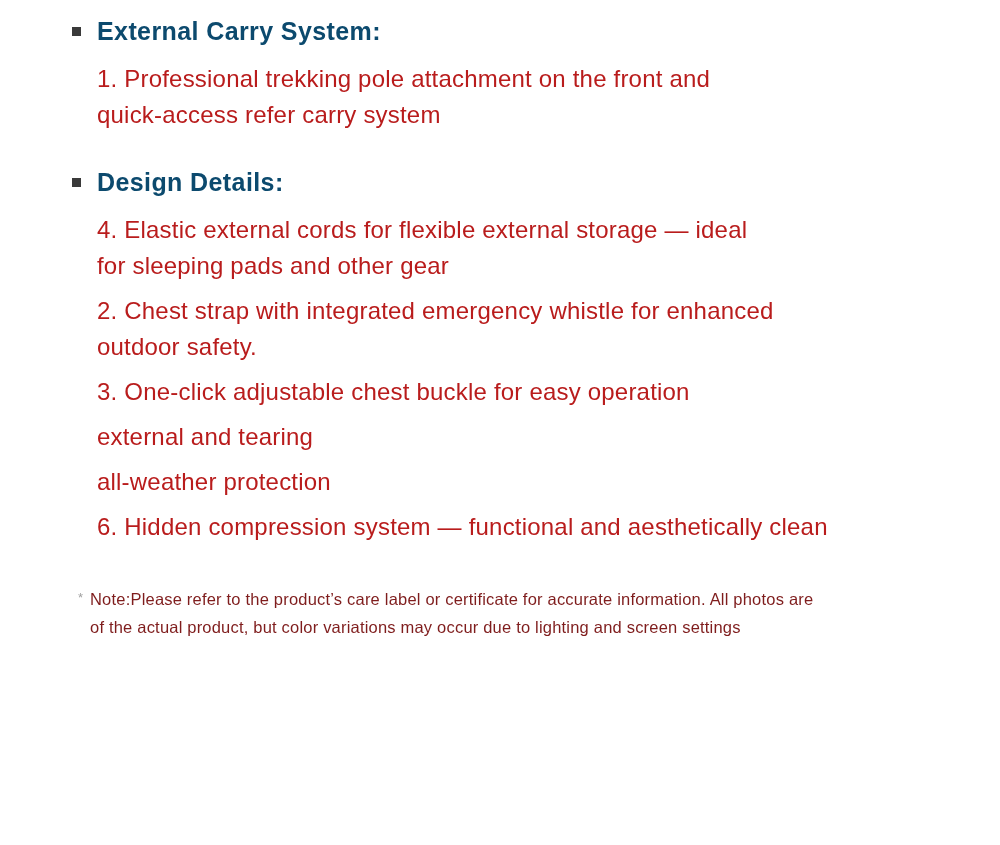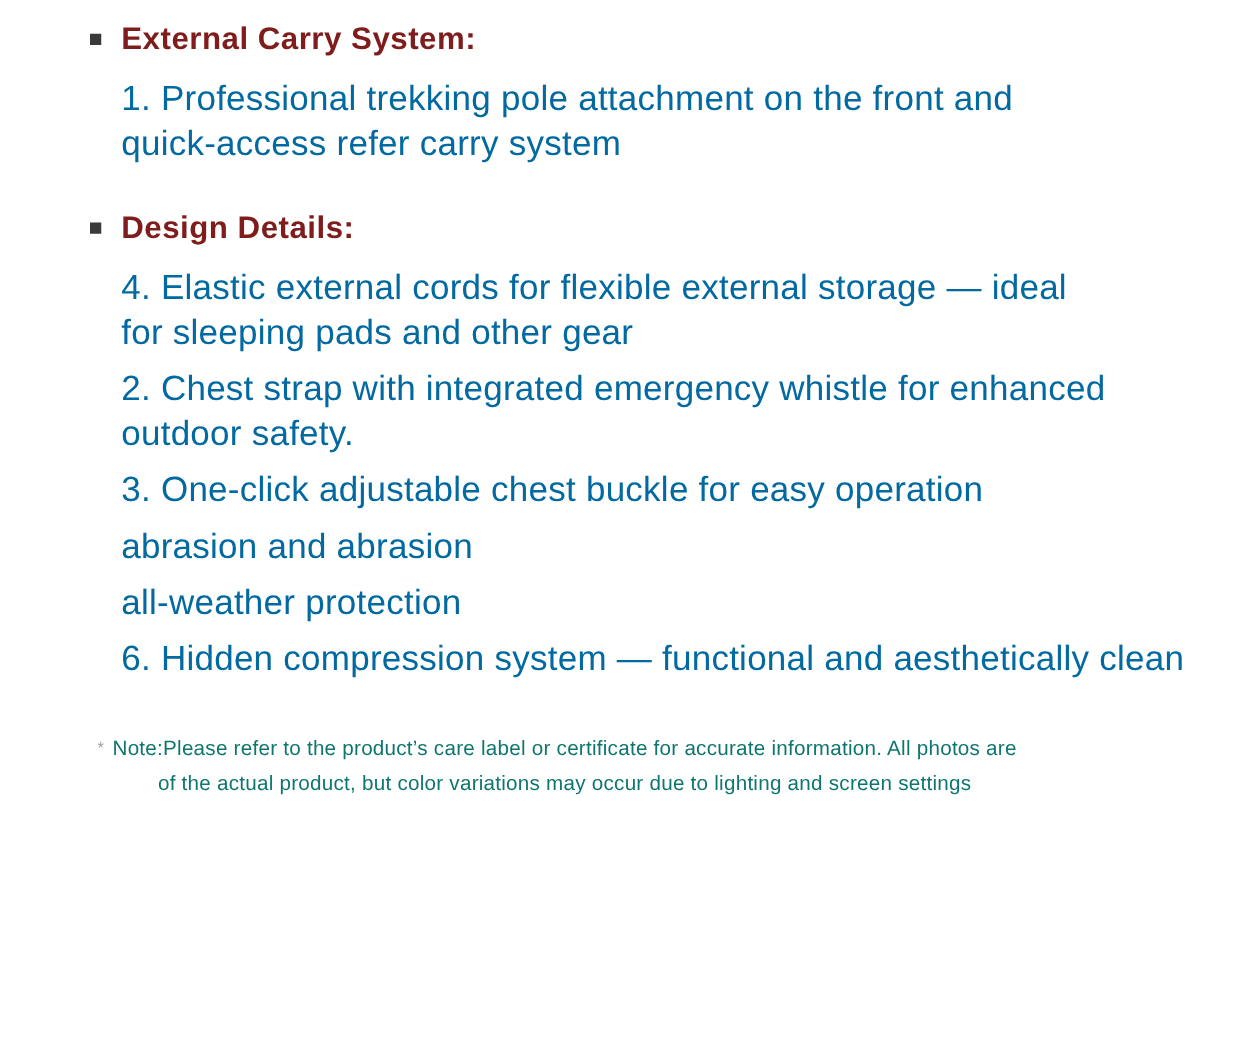--- a/index.html
+++ b/index.html
@@ -31,60 +31,59 @@
   .bullet-square {
     width: 9px;
     height: 9px;
     background: #3a3a3a;
     flex: 0 0 auto;
     margin-right: 16px;
   }
   .heading-text {
     font-size: 25px;
     font-weight: bold;
-    color: #7f1d1d;
+    color: #0c4a6e;
     line-height: 30px;
     letter-spacing: 0.4px;
     white-space: nowrap;
   }
   .items {
     margin-left: 25px;
   }
   .item {
     margin: 0 0 9px 0;
   }
   .item:last-child {
     margin-bottom: 0;
   }
   .item .line {
-    font-size: 28px;
-    color: #0369a1;
+    font-size: 24px;
+    color: #b91c1c;
     line-height: 36px;
     letter-spacing: 0.2px;
     white-space: nowrap;
   }
   .note {
     display: flex;
     margin: 40px 0 0 6px;
   }
   .note-marker {
     flex: 0 0 12px;
     width: 12px;
     font-size: 13px;
     color: #a0a0a0;
     line-height: 26px;
     text-align: left;
   }
   .note-text .line {
     font-size: 16.5px;
-    color: #0f766e;
+    color: #7f1d1d;
     line-height: 28px;
     letter-spacing: 0.2px;
     white-space: nowrap;
-    text-align: center;
   }
 </style>
 </head>
 <body>
 
 <div class="page">
 
   <div class="section">
     <div class="section-heading">
       <span class="bullet-square"></span>
@@ -109,21 +108,21 @@
         <div class="line">for sleeping pads and other gear</div>
       </div>
       <div class="item">
         <div class="line">2. Chest strap with integrated emergency whistle for enhanced</div>
         <div class="line">outdoor safety.</div>
       </div>
       <div class="item">
         <div class="line">3. One-click adjustable chest buckle for easy operation</div>
       </div>
       <div class="item">
-        <div class="line">abrasion and abrasion</div>
+        <div class="line">external and tearing</div>
       </div>
       <div class="item">
         <div class="line">all-weather protection</div>
       </div>
       <div class="item">
         <div class="line">6. Hidden compression system — functional and aesthetically clean</div>
       </div>
     </div>
   </div>
 

